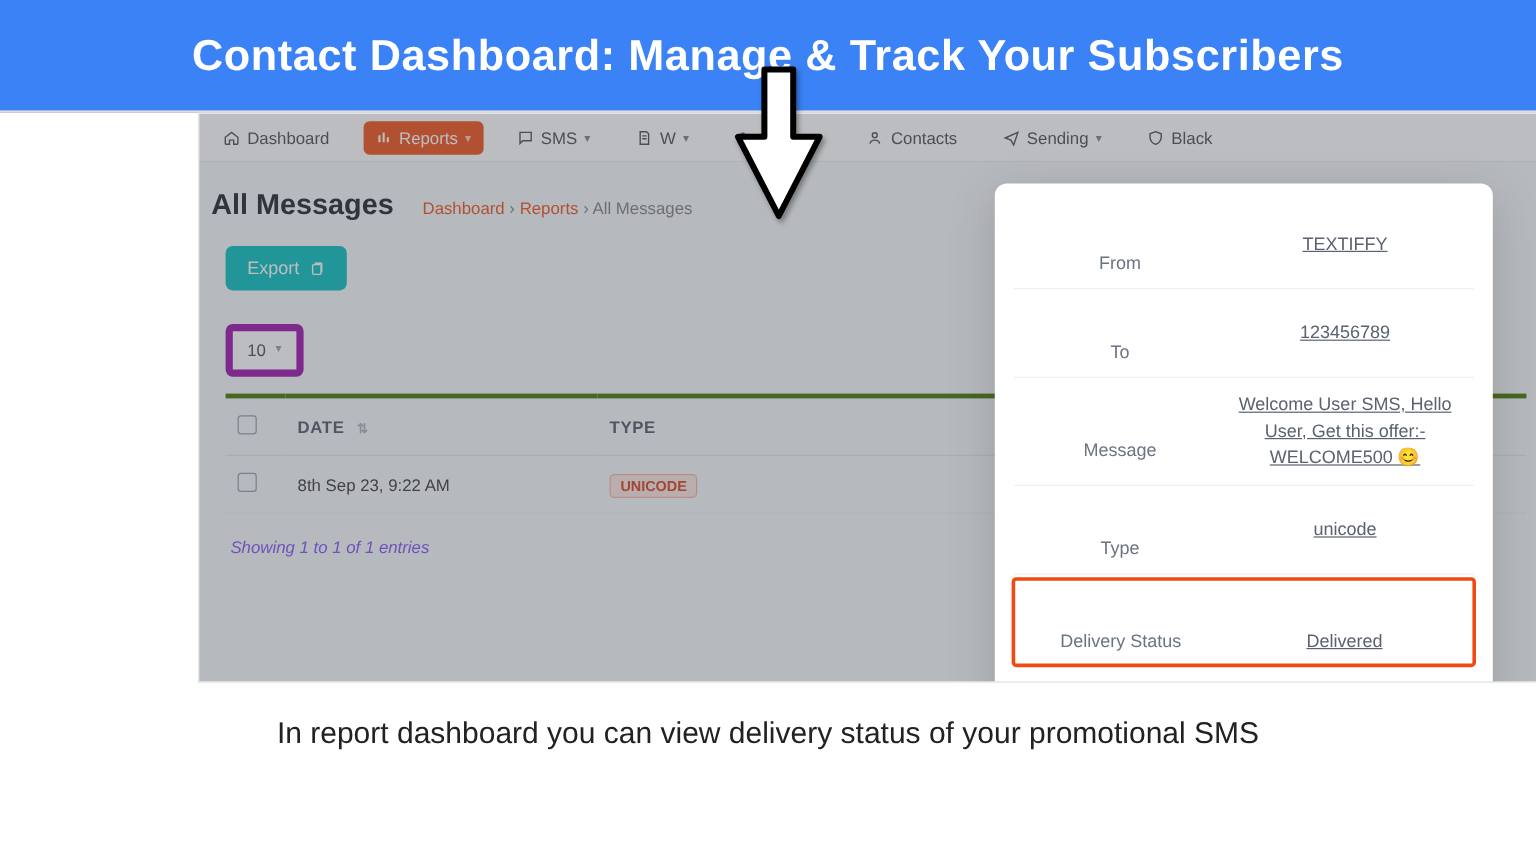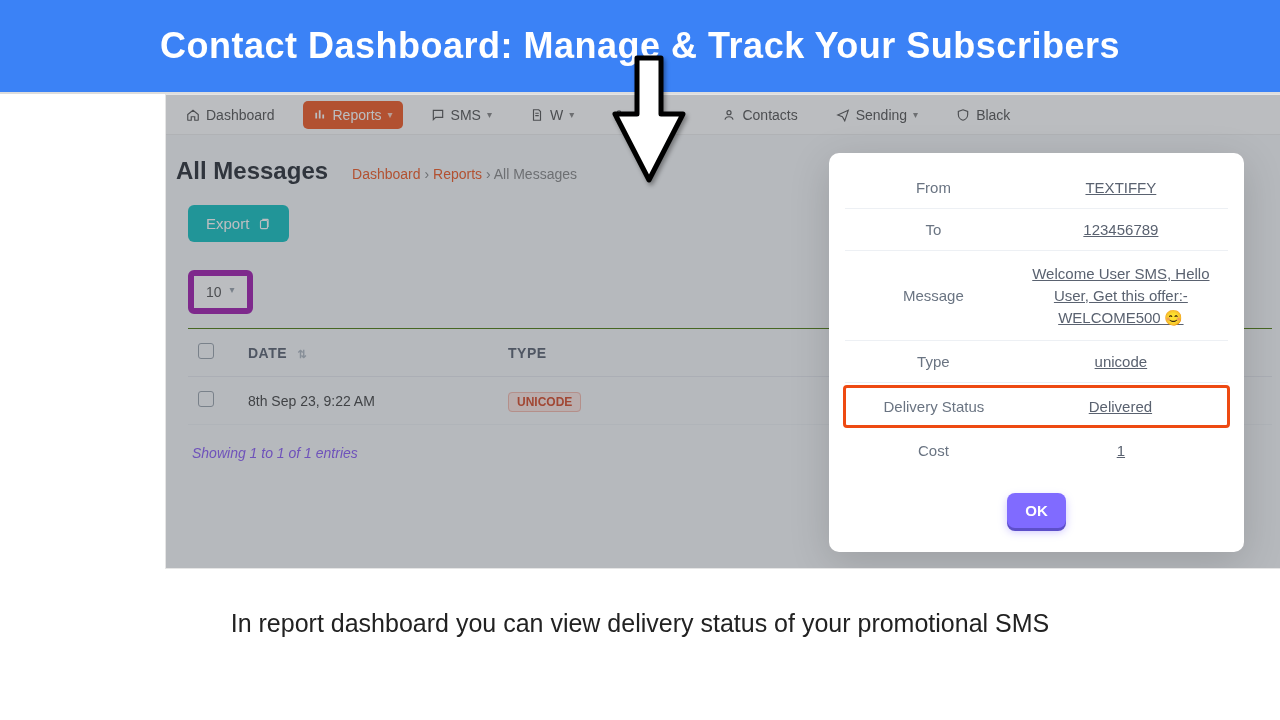--- a/index.html
+++ b/index.html
@@ -112,21 +112,21 @@
     width: 100%;
     border-collapse: collapse;
     font-size: 14px;
   }
   table.msgs th {
     text-align: left;
     padding: 14px 10px;
     color: #5a6270;
     font-weight: 700;
     letter-spacing: .5px;
-    border-top: 1px solid #4d7c0f;
+    border-top: 4px solid #4d7c0f;
     border-bottom: 1px solid #e6e9ee;
   }
   table.msgs td {
     padding: 14px 10px;
     border-bottom: 1px solid #eef1f5;
     color: #444;
   }
   .chk {
     width:16px; height:16px;
     border:1.5px solid #9aa3ad;
@@ -173,20 +173,21 @@
     display:flex;
     border-bottom:1px solid #edf0f4;
     padding:12px 4px;
     align-items:center;
   }
   .modal-row:last-of-type { border-bottom:none; }
   .modal-row .k {
     width: 45%;
     text-align:center;
     color:#6a7482;
+    margin-top:32px;
   }
   .modal-row .v {
     width: 55%;
     text-align:center;
     color:#5a6270;
     text-decoration:underline;
   }
   .modal-row.highlight {
     border:3px solid #ee4a12;
     border-radius:4px;
@@ -214,21 +215,21 @@
     left: 446px;
     width: 76px;
     height: 132px;
     z-index: 5;
     filter: drop-shadow(2px 3px 2px rgba(0,0,0,.35));
   }
   .caption {
     text-align:center;
     font-size: 25px;
     color:#222;
-    margin-top: 40px;
+    margin-top: 28px;
   }
 </style>
 </head>
 <body>
 
 <div class="top-banner">
   <span>Contact Dashboard: Manage &amp; Track Your Subscribers</span>
 </div>
 
 <div class="shot-wrap">

